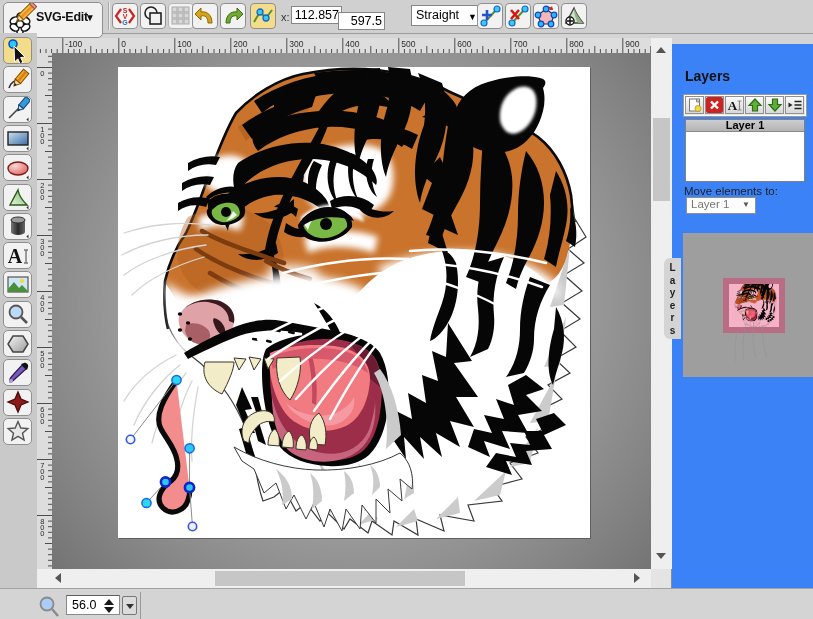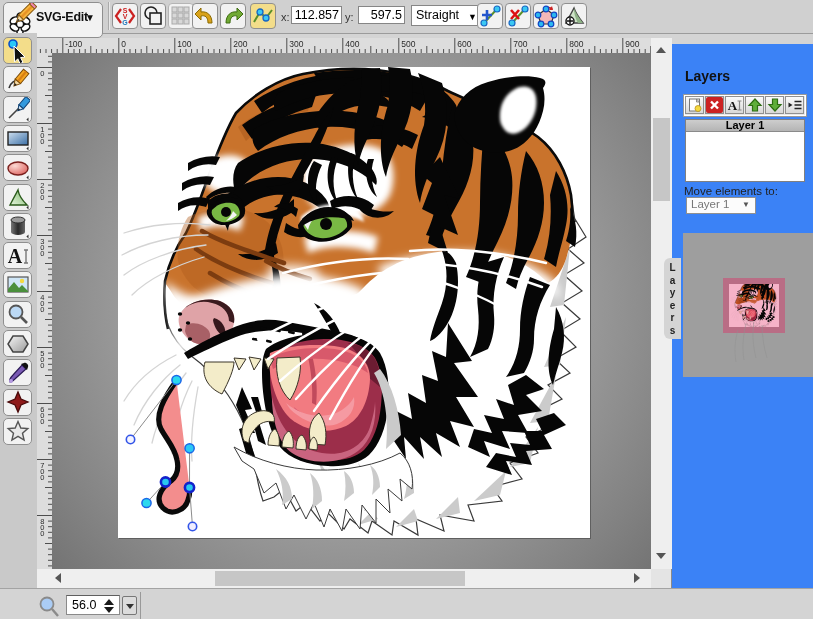--- a/index.html
+++ b/index.html
@@ -452,21 +452,21 @@
  <div class="tbtn sel" style="left:250px;">
       <svg width="24" height="22" viewBox="0 0 24 22" style="position:absolute;left:50%;top:50%;transform:translate(-50%,-50%)">
         <path d="M3,17 L9,7 L15,13 L21,5" fill="none" stroke="#5a8f29" stroke-width="2"></path>
 <circle cx="9" cy="7" r="3" fill="#3bc9f3" stroke="#1767c4" stroke-width="1.3"></circle>
 <circle cx="15" cy="13" r="3" fill="#3bc9f3" stroke="#1767c4" stroke-width="1.3"></circle>
       </svg>
     </div>
  <div class="tlabel" style="left:281px;">x:</div>
  <input class="tinput" style="left: 291px; width: 51px;" value="112.857">
  <div class="tlabel" style="left:345px;">y:</div>
- <input class="tinput" style="left: 358px; width: 47px;" value="597.5">
+ <input class="tinput" style="left: 338px; width: 47px; margin-top: 6px;" value="597.5">
  <div id="straight">Straight<span class="arr">▼</span></div>
  <div class="tbtn" style="left:477px;">
       <svg width="24" height="24" viewBox="0 0 24 24" style="position:absolute;left:50%;top:50%;transform:translate(-50%,-50%)">
         <line x1="6" y1="19" x2="19" y2="5" stroke="#5a8f29" stroke-width="2"></line>
 <path d="M9,6 L9,16 M4,11 L14,11" stroke="#2255cc" stroke-width="2.6"></path>
 <circle cx="6" cy="19" r="3" fill="#3bc9f3" stroke="#1767c4" stroke-width="1.2"></circle>
 <circle cx="19" cy="5" r="3" fill="#3bc9f3" stroke="#1767c4" stroke-width="1.2"></circle>
       </svg>
     </div>
  <div class="tbtn" style="left:505px;">

